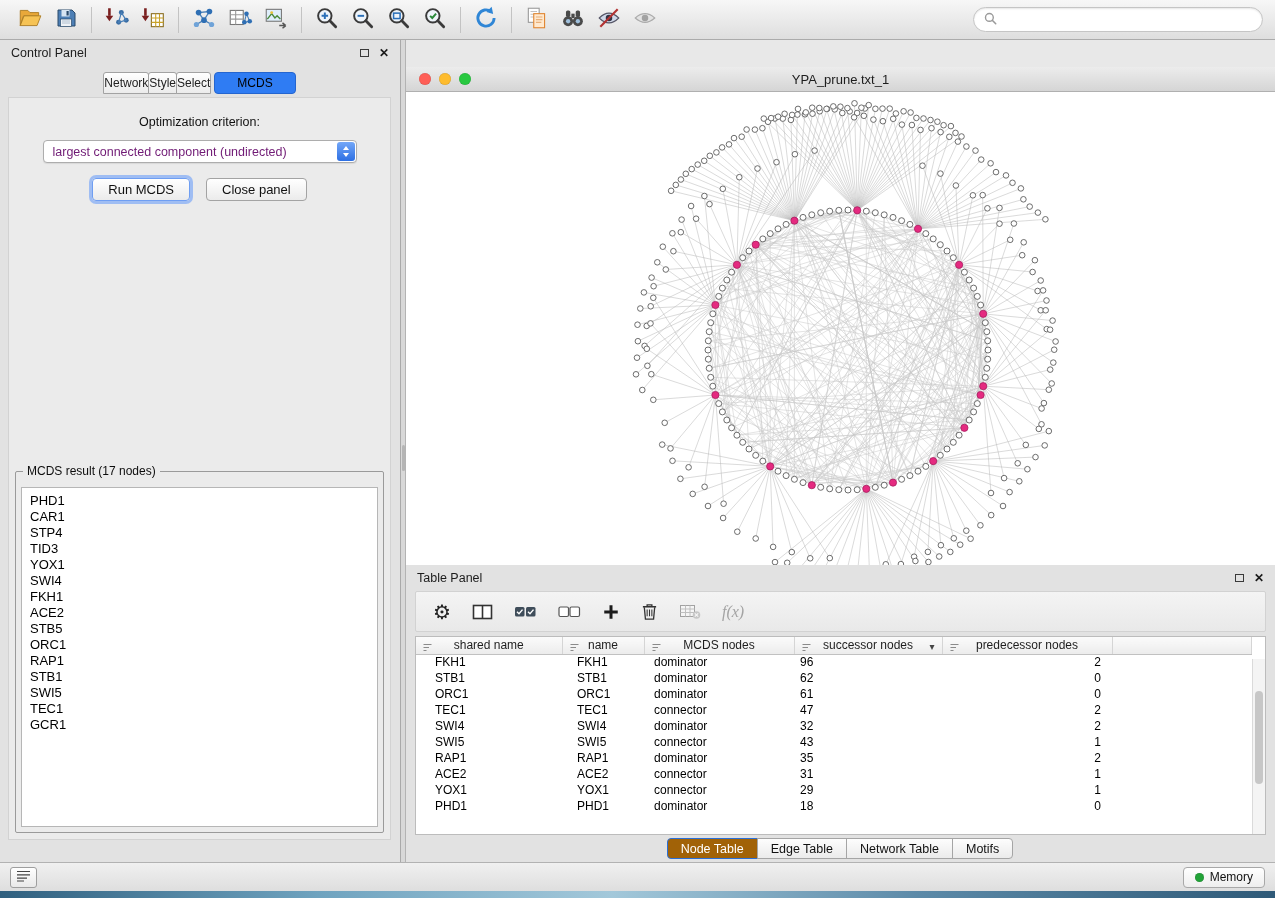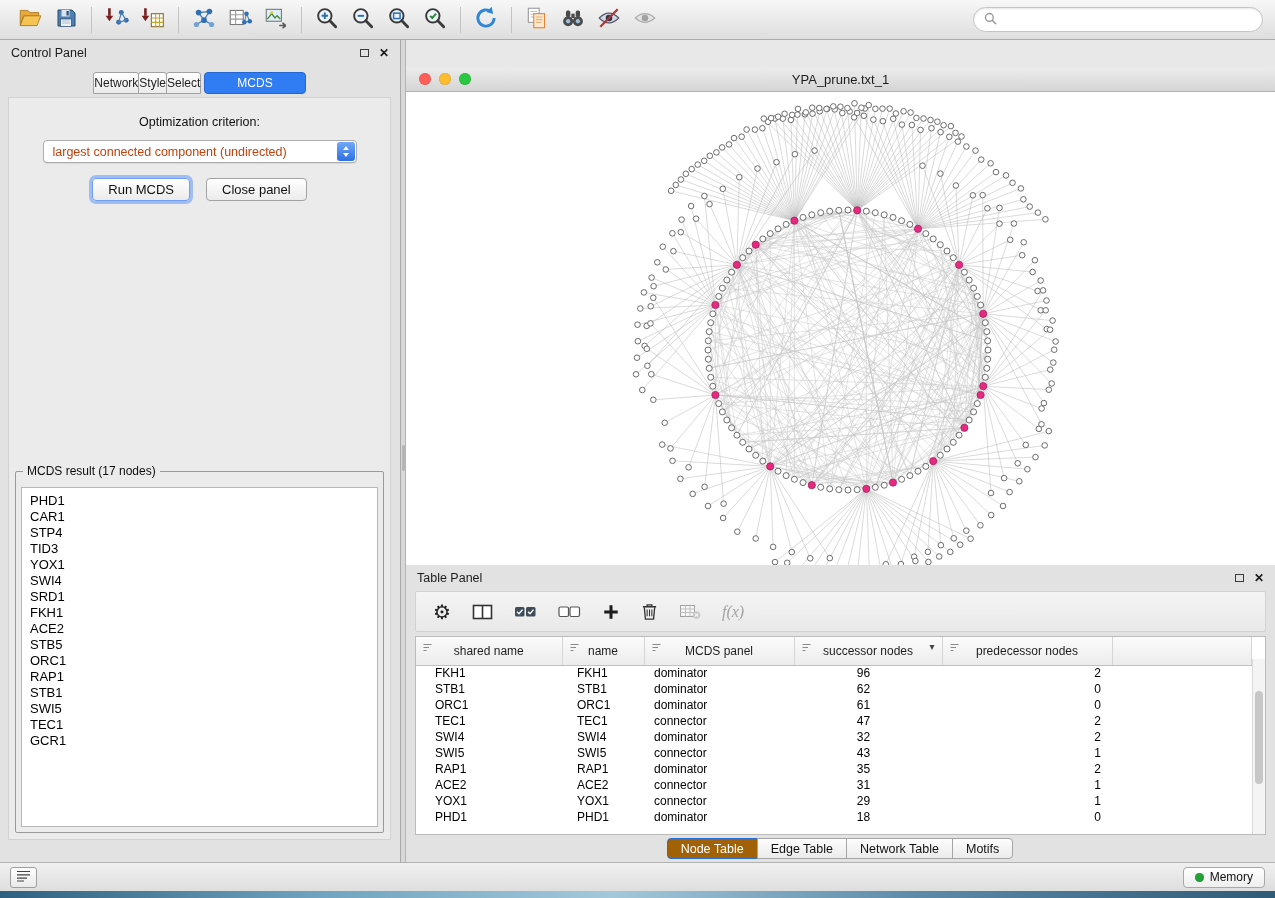--- a/index.html
+++ b/index.html
@@ -23,26 +23,26 @@
   .win-btns { margin-left:auto; display:flex; gap:10px; align-items:center; }
   .float-btn { width:9px; height:8px; border:1.4px solid #3a3a3a; display:inline-block; background:transparent; }
   .close-btn { font-size:12px; font-weight:bold; color:#1a1a1a; line-height:1; }
 
   
   .control-panel { position:absolute; left:0; top:40px; width:401px; bottom:36px;
     background:#e2e2e2; border-right:1px solid #a9a9a9; }
   .cp-tabs { position:absolute; top:32px; left:0; right:0; display:flex; justify-content:center; align-items:flex-end; }
   .cp-tab { font-size:12px; padding:3px 0; background:linear-gradient(#ffffff,#ebebeb);
     border:1px solid #a2a2a2; margin-left:-1px; color:#222; border-radius:3px 3px 0 0; }
-  .cp-tab.active { background:#2f7cf3; border-color:#2465cf; color:#ffffff; border-radius:4px; margin-left:3px; padding:3px 32px; }
+  .cp-tab.active { background:#2f7cf3; border-color:#2465cf; color:#000000; border-radius:4px; margin-left:3px; padding:3px 22px; }
   .cp-content { position:absolute; left:8px; right:9px; top:57px; bottom:22px; background:#ebebeb; border:1px solid #d2d2d2; }
   .opt-label { text-align:center; margin-top:17px; font-size:12.5px; color:#101010; }
   .criterion-select { margin:11px auto 0; width:314px; height:23px; background:#fff; border:1px solid #adadad;
     border-radius:4px; display:flex; align-items:center; font-size:12.5px; padding-left:9px; position:relative;
-    box-shadow:0 1px 1px rgba(0,0,0,.08); color:#c2410c; }
+    box-shadow:0 1px 1px rgba(0,0,0,.08); color:#701a75; }
   .stepper { position:absolute; right:1px; top:1px; bottom:1px; width:18px; border-radius:3px;
     background:linear-gradient(#73a7f8,#2d6fe3); display:flex; flex-direction:column; align-items:center; justify-content:center; }
   .tri-up { width:0; height:0; border-left:3.5px solid transparent; border-right:3.5px solid transparent; border-bottom:4.5px solid #fff; margin-bottom:2.5px; }
   .tri-down { width:0; height:0; border-left:3.5px solid transparent; border-right:3.5px solid transparent; border-top:4.5px solid #fff; }
   .btn-row { display:flex; justify-content:center; gap:16px; margin-top:15px; }
   .btn { background:linear-gradient(#ffffff,#ebebeb); border:1px solid #a3a3a3; border-radius:4px;
     padding:3px 15px; font-size:13px; color:#111; font-family:inherit; }
   .btn.focused { box-shadow:0 0 0 3px rgba(96,152,250,.55); border-color:#6f9ef2; }
   .result-box { position:absolute; left:6px; right:6px; top:366px; bottom:6px; border:1px solid #9a9a9a; border-radius:2px; }
   .result-box legend { font-size:12px; padding:0 4px; margin-left:7px; color:#0d0d0d; }
@@ -67,28 +67,28 @@
   .table-panel { position:absolute; left:406px; top:565px; right:0; bottom:36px; background:#e2e2e2; }
   .tp-toolbar { position:absolute; top:26px; left:9px; right:9px; height:41px;
     background:linear-gradient(#f4f4f4,#e9e9e9); border:1px solid #d2d2d2; border-radius:2px;
     display:flex; align-items:center; gap:21px; padding:0 17px; }
   .tp-ic { display:flex; align-items:center; justify-content:center; }
   .gear-glyph { font-size:20px; color:#222; line-height:1; }
   .fx { font-family:Liberation Serif, serif; font-style:italic; font-size:16px; color:#a3a3a3; }
   .dim { opacity:.45; }
   .tp-table-wrap { position:absolute; top:71px; left:9px; right:9px; bottom:27px; background:#fff; border:1px solid #bcbcbc; overflow:hidden; }
   .node-table { border-collapse:collapse; table-layout:fixed; width:calc(100% - 13px); }
-  .node-table th { height:28px; background:linear-gradient(#fbfbfb,#ececec); border-right:1px solid #d5d5d5;
+  .node-table th { height:17px; background:linear-gradient(#fbfbfb,#ececec); border-right:1px solid #d5d5d5;
     border-bottom:1px solid #c1c1c1; font-weight:normal; font-size:12px; color:#1e1e1e; position:relative;
     text-align:center; padding:0 4px; overflow:hidden; white-space:nowrap; }
   .node-table th .sort-ic { position:absolute; left:6px; top:5px; }
   .node-table th .chev { position:absolute; right:7px; top:4px; font-size:10px; color:#444; }
   .node-table td { height:16px; font-size:12px; padding:0 6px; white-space:nowrap; overflow:hidden; color:#000; }
   td.c0 { padding-left:19px; } td.c1 { padding-left:15px; } td.c2 { padding-left:10px; }
-  td.c3 { text-align:center; padding-right:15px; } td.c4 { text-align:right; padding-right:11px; }
+  td.c3 { text-align:left; padding-right:15px; } td.c4 { text-align:right; padding-right:11px; }
   .vscroll { position:absolute; top:22px; right:0; bottom:0; width:13px; background:#f4f4f4; border-left:1px solid #dadada; }
   .vthumb { position:absolute; left:2px; right:2px; top:32px; height:93px; background:#c7c7c7; border-radius:5px; }
   .tp-tabs { position:absolute; bottom:3px; left:0; right:0; display:flex; justify-content:center; }
   .tp-tab { font-size:12.5px; padding:2.5px 13px; background:linear-gradient(#fdfdfd,#ebebeb);
     border:1px solid #a5a5a5; margin-left:-1px; color:#111; }
   .tp-tab:first-child { border-radius:4px 0 0 4px; }
   .tp-tab:last-child { border-radius:0 4px 4px 0; }
   .tp-tab.active { background:#a16207; color:#fff; border-color:#2a6fd8; }
 
   
@@ -278,21 +278,20 @@
       </div>
       <fieldset class="result-box">
         <legend>MCDS result (17 nodes)</legend>
         <div class="result-list">
             <div class="mcds-item">PHD1</div>
             <div class="mcds-item">CAR1</div>
             <div class="mcds-item">STP4</div>
             <div class="mcds-item">TID3</div>
             <div class="mcds-item">YOX1</div>
             <div class="mcds-item">SWI4</div>
-            <div class="mcds-item">SRD1</div>
             <div class="mcds-item">FKH1</div>
             <div class="mcds-item">ACE2</div>
             <div class="mcds-item">STB5</div>
             <div class="mcds-item">ORC1</div>
             <div class="mcds-item">RAP1</div>
             <div class="mcds-item">STB1</div>
             <div class="mcds-item">SWI5</div>
             <div class="mcds-item">TEC1</div>
             <div class="mcds-item">GCR1</div>
           </div>
@@ -1204,21 +1203,21 @@
         <thead>
             <tr>
               <th><svg class="sort-ic" width="11" height="11" viewBox="0 0 11 11">
                   <path d="M1.5 2.5h8M1.5 5.5h5.5M1.5 8.5h3" stroke="#8a8a8a" stroke-width="1.2" fill="none"></path>
                 </svg><span>shared name</span></th>
               <th><svg class="sort-ic" width="11" height="11" viewBox="0 0 11 11">
                   <path d="M1.5 2.5h8M1.5 5.5h5.5M1.5 8.5h3" stroke="#8a8a8a" stroke-width="1.2" fill="none"></path>
                 </svg><span>name</span></th>
               <th><svg class="sort-ic" width="11" height="11" viewBox="0 0 11 11">
                   <path d="M1.5 2.5h8M1.5 5.5h5.5M1.5 8.5h3" stroke="#8a8a8a" stroke-width="1.2" fill="none"></path>
-                </svg><span>MCDS panel</span></th>
+                </svg><span>MCDS nodes</span></th>
               <th><svg class="sort-ic" width="11" height="11" viewBox="0 0 11 11">
                   <path d="M1.5 2.5h8M1.5 5.5h5.5M1.5 8.5h3" stroke="#8a8a8a" stroke-width="1.2" fill="none"></path>
                 </svg><span>successor nodes</span><span class="chev">▾</span></th>
               <th><svg class="sort-ic" width="11" height="11" viewBox="0 0 11 11">
                   <path d="M1.5 2.5h8M1.5 5.5h5.5M1.5 8.5h3" stroke="#8a8a8a" stroke-width="1.2" fill="none"></path>
                 </svg><span>predecessor nodes</span></th>
               <th></th>
             </tr>
           </thead>
         <tbody>

